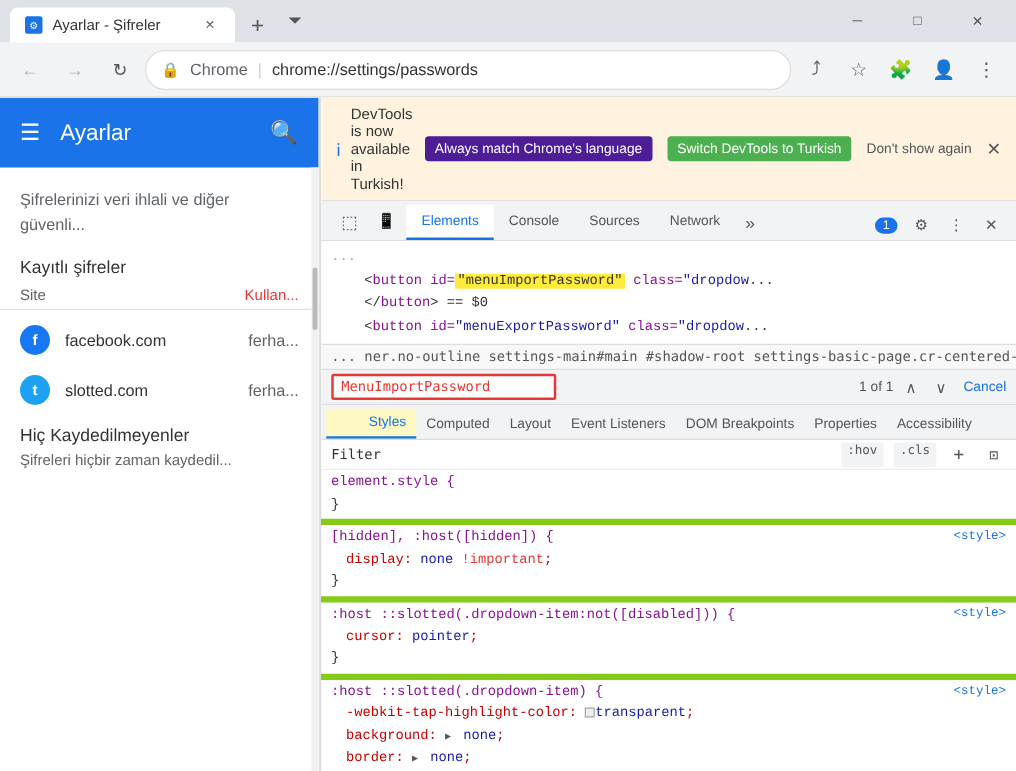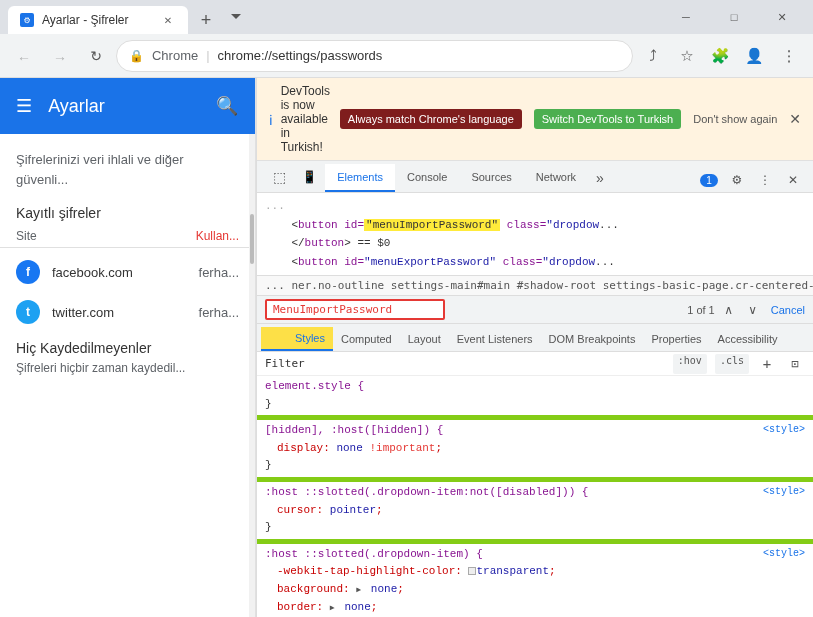--- a/index.html
+++ b/index.html
@@ -200,21 +200,21 @@
       align-items: center;
       gap: 8px;
       font-size: 12px;
       color: #333;
       border-bottom: 1px solid #e0e0e0;
       flex-wrap: wrap;
     }
     .notif-icon { color: #1a73e8; font-size: 14px; }
     .notif-text { flex: 1; font-size: 12px; }
     .notif-btn {
-      background: #7f1d1d;
+      background: #4c1d95;
       color: #fff;
       border: none;
       border-radius: 3px;
       padding: 4px 8px;
       font-size: 11px;
       cursor: pointer;
     }
     .notif-btn.secondary {
       background: #4caf50;
       margin-left: 4px;
@@ -350,21 +350,21 @@
       display: flex;
       align-items: center;
       font-size: 11px;
       color: #555;
       cursor: pointer;
       white-space: nowrap;
     }
     .pt-tab.active {
       color: #1a73e8;
       border-bottom: 2px solid #1a73e8;
-      background: #fde047;
+      background: #fef9c3;
       padding-left: 34px;
     }
 
     
     .filter-row {
       height: 24px;
       background: #fff;
       display: flex;
       align-items: center;
       padding: 0 8px;
@@ -487,21 +487,21 @@
           <span class="col-site">Site</span>
           <span class="col-user">Kullan...</span>
         </div>
         <div class="password-row">
           <div class="favicon-circle favicon-fb">f</div>
           <span class="password-site">facebook.com</span>
           <span class="password-user">ferha...</span>
         </div>
         <div class="password-row">
           <div class="favicon-circle favicon-tw">t</div>
-          <span class="password-site">twitter.com</span>
+          <span class="password-site">slotted.com</span>
           <span class="password-user">ferha...</span>
         </div>
         <div class="section-title2">Hiç Kaydedilmeyenler</div>
         <div class="section-desc">Şifreleri hiçbir zaman kaydedil...</div>
       </div>
 
       <div style="position:absolute; right:0; top:56px; bottom:0; width:6px; background:#f1f1f1;">
         <div style="width:4px; height:50px; background:#bbb; border-radius:2px; margin: 80px auto 0;"></div>
       </div>
     </div>

